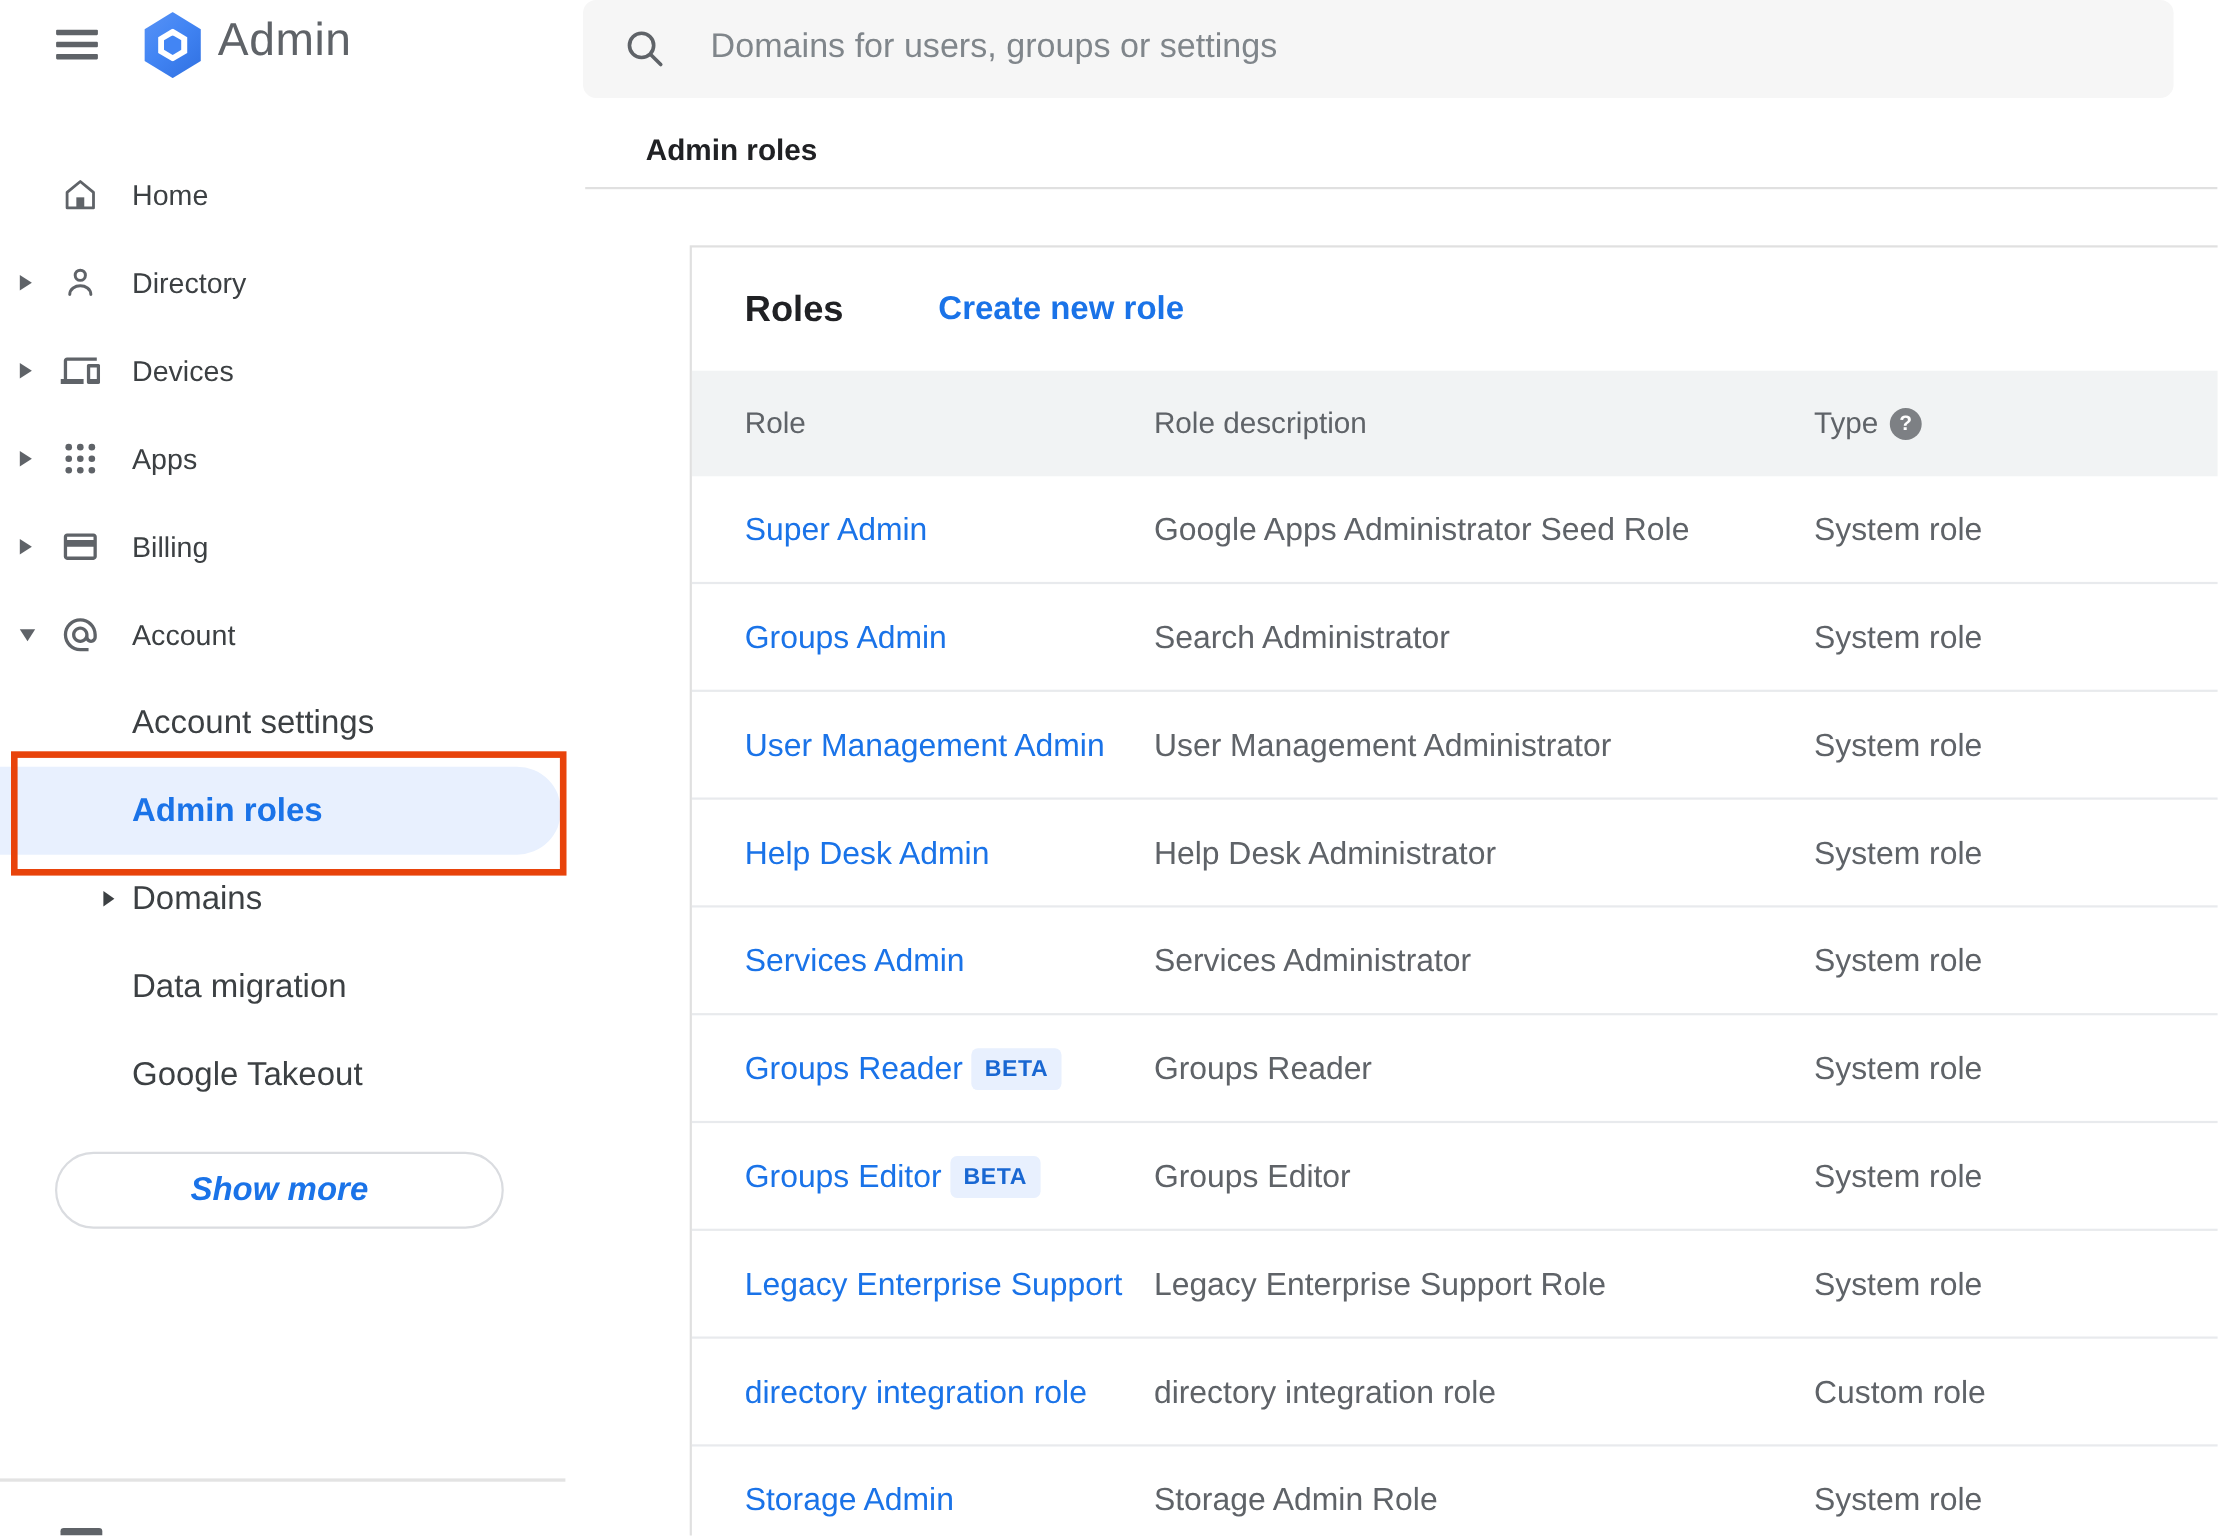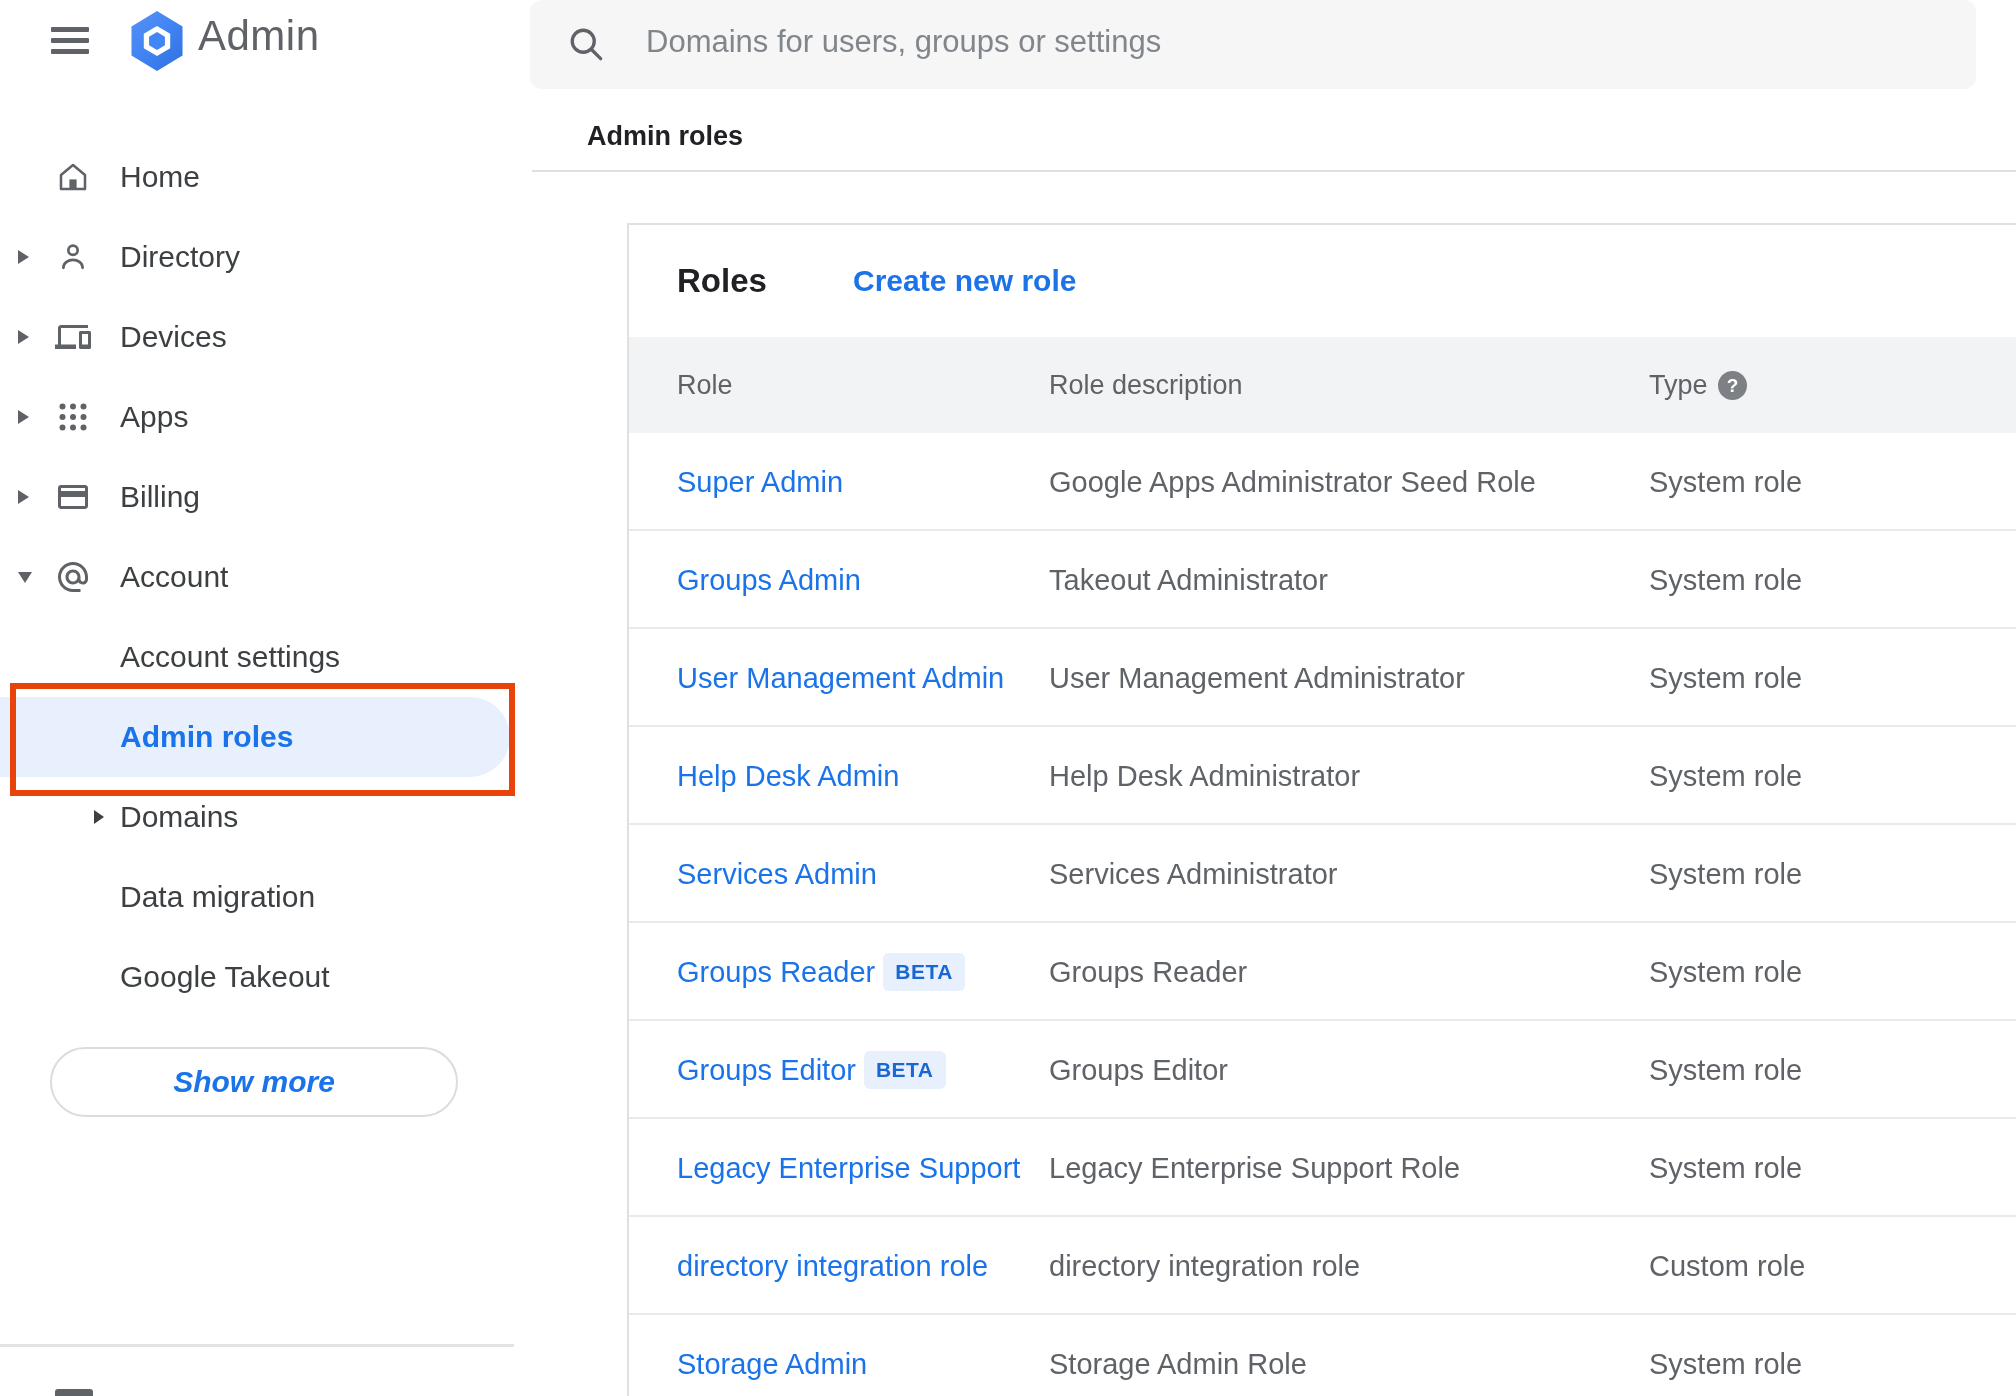--- a/index.html
+++ b/index.html
@@ -23,21 +23,21 @@
   .brand-name { position:absolute; left:198px; top:12px; font-size:42px; color:#5f6368; letter-spacing:0.5px; }
 
   .nav-main { position:absolute; left:0; top:137px; width:514px; }
   .nav-sub  { position:absolute; left:0; top:617px; width:514px; }
   .nav-item { position:relative; height:80px; display:flex; align-items:center; cursor:pointer; }
   .tri { position:absolute; left:18px; width:0; height:0; }
   .tri.right { border-left:11px solid #5f6368; border-top:7px solid transparent; border-bottom:7px solid transparent; }
   .tri.down  { border-top:11px solid #5f6368; border-left:7px solid transparent; border-right:7px solid transparent; }
   .nav-icon { position:absolute; left:54px; width:38px; height:38px; display:flex; align-items:center; justify-content:center; }
   .nav-icon svg { width:36px; height:36px; }
-  .nav-label { position:absolute; left:120px; font-size:30px; color:#3c4043; white-space:nowrap; }
+  .nav-label { position:absolute; left:120px; font-size:26px; color:#3c4043; white-space:nowrap; }
 
   .sub-item { position:relative; height:80px; display:flex; align-items:center; cursor:pointer; }
   .sub-label { position:absolute; left:120px; font-size:30px; color:#3c4043; white-space:nowrap; }
   .sub-item.selected { width:510px; background:#e8f0fe; border-radius:0 40px 40px 0; }
   .sub-item.selected .sub-label { color:#1a73e8; font-weight:bold; }
   .sub-tri { position:absolute; left:94px; width:0; height:0; border-left:10px solid #3c4043; border-top:7px solid transparent; border-bottom:7px solid transparent; }
 
   .annotation-box { position:absolute; left:10px; top:683px; width:505px; height:113px;
     border:6px solid #e8430b; z-index:6; pointer-events:none; }
 
@@ -224,21 +224,21 @@
         <div class="cell cell-role">
           <a class="role-link">Super Admin</a>
         </div>
         <div class="cell cell-desc">Google Apps Administrator Seed Role</div>
         <div class="cell cell-type">System role</div>
       </div>
       <div class="trow">
         <div class="cell cell-role">
           <a class="role-link">Groups Admin</a>
         </div>
-        <div class="cell cell-desc">Takeout Administrator</div>
+        <div class="cell cell-desc">Search Administrator</div>
         <div class="cell cell-type">System role</div>
       </div>
       <div class="trow">
         <div class="cell cell-role">
           <a class="role-link">User Management Admin</a>
         </div>
         <div class="cell cell-desc">User Management Administrator</div>
         <div class="cell cell-type">System role</div>
       </div>
       <div class="trow">

